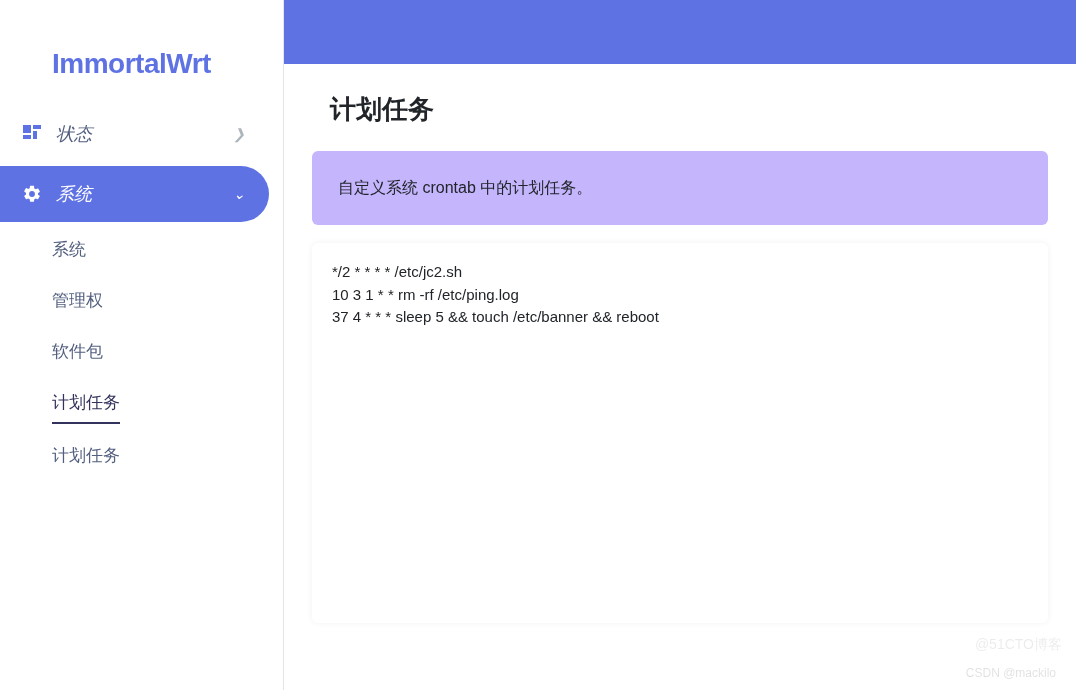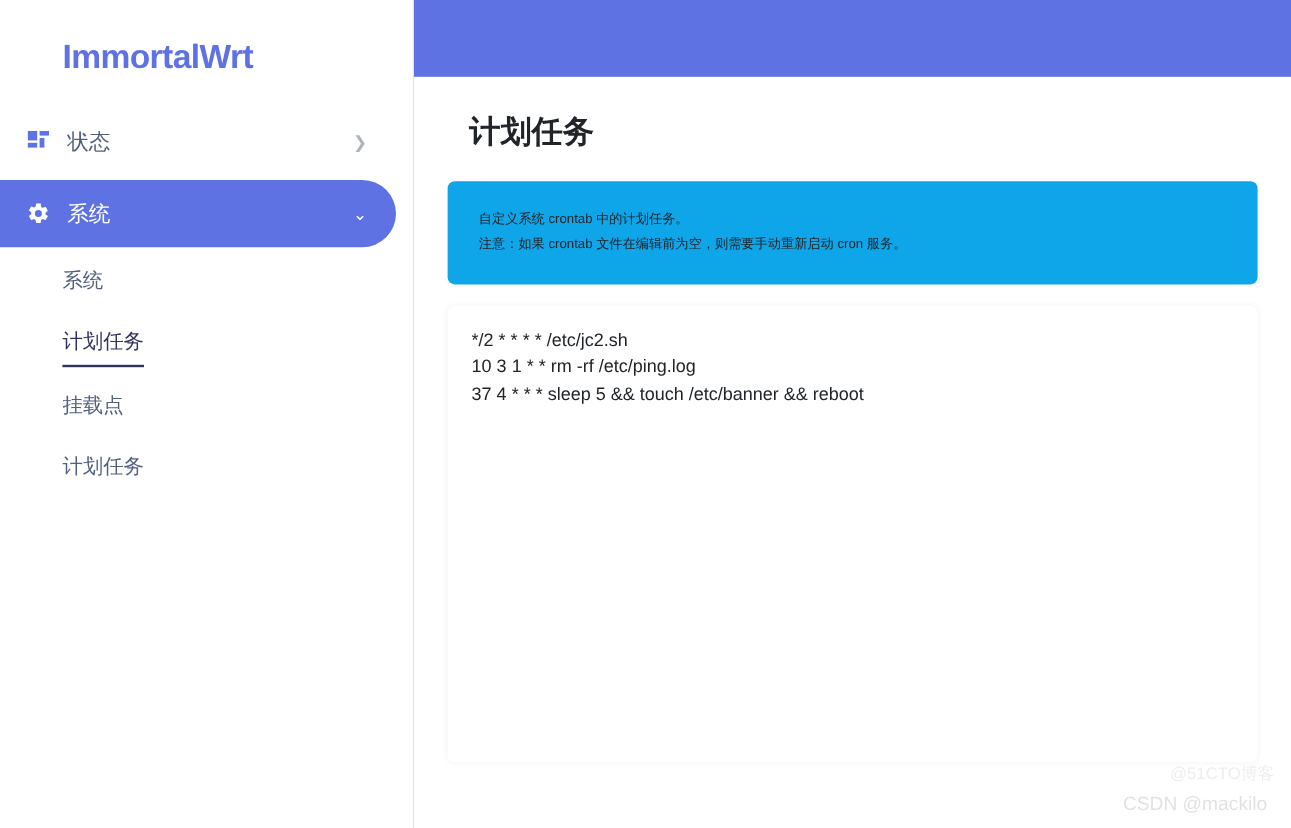--- a/index.html
+++ b/index.html
@@ -5,45 +5,46 @@
     * { margin: 0; padding: 0; box-sizing: border-box; }
     body {
       font-family: -apple-system, BlinkMacSystemFont, "Segoe UI", "PingFang SC", "Microsoft YaHei", sans-serif;
       background: #fff;
       width: 1076px;
       height: 690px;
       overflow: hidden;
       display: flex;
     }
     .sidebar {
-      width: 345px;
+      width: 284px;
       background: #fff;
       border-right: 1px solid #e5e5e5;
       display: flex;
       flex-direction: column;
-      padding-top: 12px;
+      padding-top: 28px;
       height: 100%;
     }
     .logo {
       padding: 20px 28px 24px 52px;
       font-size: 28px;
       font-weight: 800;
       color: #5e72e4;
       letter-spacing: -0.5px;
     }
     .nav-item {
       display: flex;
       align-items: center;
       padding: 16px 24px 16px 18px;
       margin: 2px 0;
       color: #525f7f;
       font-size: 18px;
       cursor: pointer;
       border-radius: 0 28px 28px 0;
       margin-right: 14px;
+      font-style: italic;
     }
     .nav-item .icon {
       width: 28px;
       display: flex;
       align-items: center;
       justify-content: center;
       margin-right: 10px;
     }
     .nav-item .label { flex: 1; }
     .nav-item .chev { color: #adb5bd; font-size: 14px; }
@@ -82,25 +83,25 @@
       padding: 0 28px;
       margin-top: -0px;
     }
     .page-title {
       font-size: 26px;
       font-weight: 700;
       color: #212529;
       padding: 28px 18px 24px 18px;
     }
     .desc-card {
-      background: #0ea5e9;
+      background: #c4b5fd;
       border-radius: 6px;
       padding: 22px 26px;
       color: #212529;
-      font-size: 11px;
+      font-size: 16px;
       line-height: 1.9;
       margin-bottom: 18px;
     }
     .editor-card {
       background: #fff;
       border-radius: 6px;
       box-shadow: 0 0 6px rgba(0,0,0,0.06);
       padding: 18px 20px;
       height: 380px;
     }
@@ -114,21 +115,21 @@
       font-size: 15px;
       line-height: 1.5;
       color: #212529;
       white-space: pre;
     }
     .watermark {
       position: absolute;
       right: 20px;
       bottom: 10px;
       color: rgba(0,0,0,0.12);
-      font-size: 16px;
+      font-size: 12px;
     }
     .watermark2 {
       position: absolute;
       right: 14px;
       bottom: 36px;
       color: rgba(0,0,0,0.08);
       font-size: 14px;
     }
   </style>
 </head>
@@ -155,33 +156,33 @@
       <svg width="20" height="20" viewBox="0 0 24 24" fill="#fff">
           <path d="M19.14,12.94a7.07,7.07,0,0,0,.05-.94,7.07,7.07,0,0,0-.05-.94l2.03-1.58a.5.5,0,0,0,.12-.64l-1.92-3.32a.5.5,0,0,0-.61-.22l-2.39.96a7.03,7.03,0,0,0-1.62-.94l-.36-2.54A.5.5,0,0,0,13.9,2h-3.8a.5.5,0,0,0-.49.42l-.36,2.54a7.03,7.03,0,0,0-1.62.94l-2.39-.96a.5.5,0,0,0-.61.22L2.71,8.48a.5.5,0,0,0,.12.64l2.03,1.58a7.07,7.07,0,0,0-.05.94,7.07,7.07,0,0,0,.05.94L2.83,14.16a.5.5,0,0,0-.12.64l1.92,3.32a.5.5,0,0,0,.61.22l2.39-.96a7.03,7.03,0,0,0,1.62.94l.36,2.54a.5.5,0,0,0,.49.42h3.8a.5.5,0,0,0,.49-.42l.36-2.54a7.03,7.03,0,0,0,1.62-.94l2.39.96a.5.5,0,0,0,.61-.22l1.92-3.32a.5.5,0,0,0-.12-.64ZM12,15.5A3.5,3.5,0,1,1,15.5,12,3.5,3.5,0,0,1,12,15.5Z"></path>
         </svg>
     </span>
     <span class="label">系统</span>
     <span class="chev">⌄</span>
   </div>
 
   <div class="sub-list">
     <div class="sub-item">系统</div>
+    <div class="sub-item">管理权</div>
+    <div class="sub-item">软件包</div>
     <div><span class="sub-item current">计划任务</span></div>
-    <div class="sub-item">挂载点</div>
     <div class="sub-item">计划任务</div>
   </div>
 </div>
 
 <div class="main">
   <div class="top-bar"></div>
   <div class="content">
     <div class="page-title">计划任务</div>
     <div class="desc-card">
       <div>自定义系统 crontab 中的计划任务。</div>
-      <div>注意：如果 crontab 文件在编辑前为空，则需要手动重新启动 cron 服务。</div>
     </div>
     <div class="editor-card">
       <textarea class="editor" style="">*/2 * * * * /etc/jc2.sh
 10 3 1 * * rm -rf /etc/ping.log
 37 4 * * * sleep 5 &amp;&amp; touch /etc/banner &amp;&amp; reboot</textarea>
     </div>
   </div>
 </div>
 
 <div class="watermark2">@51CTO博客</div>

